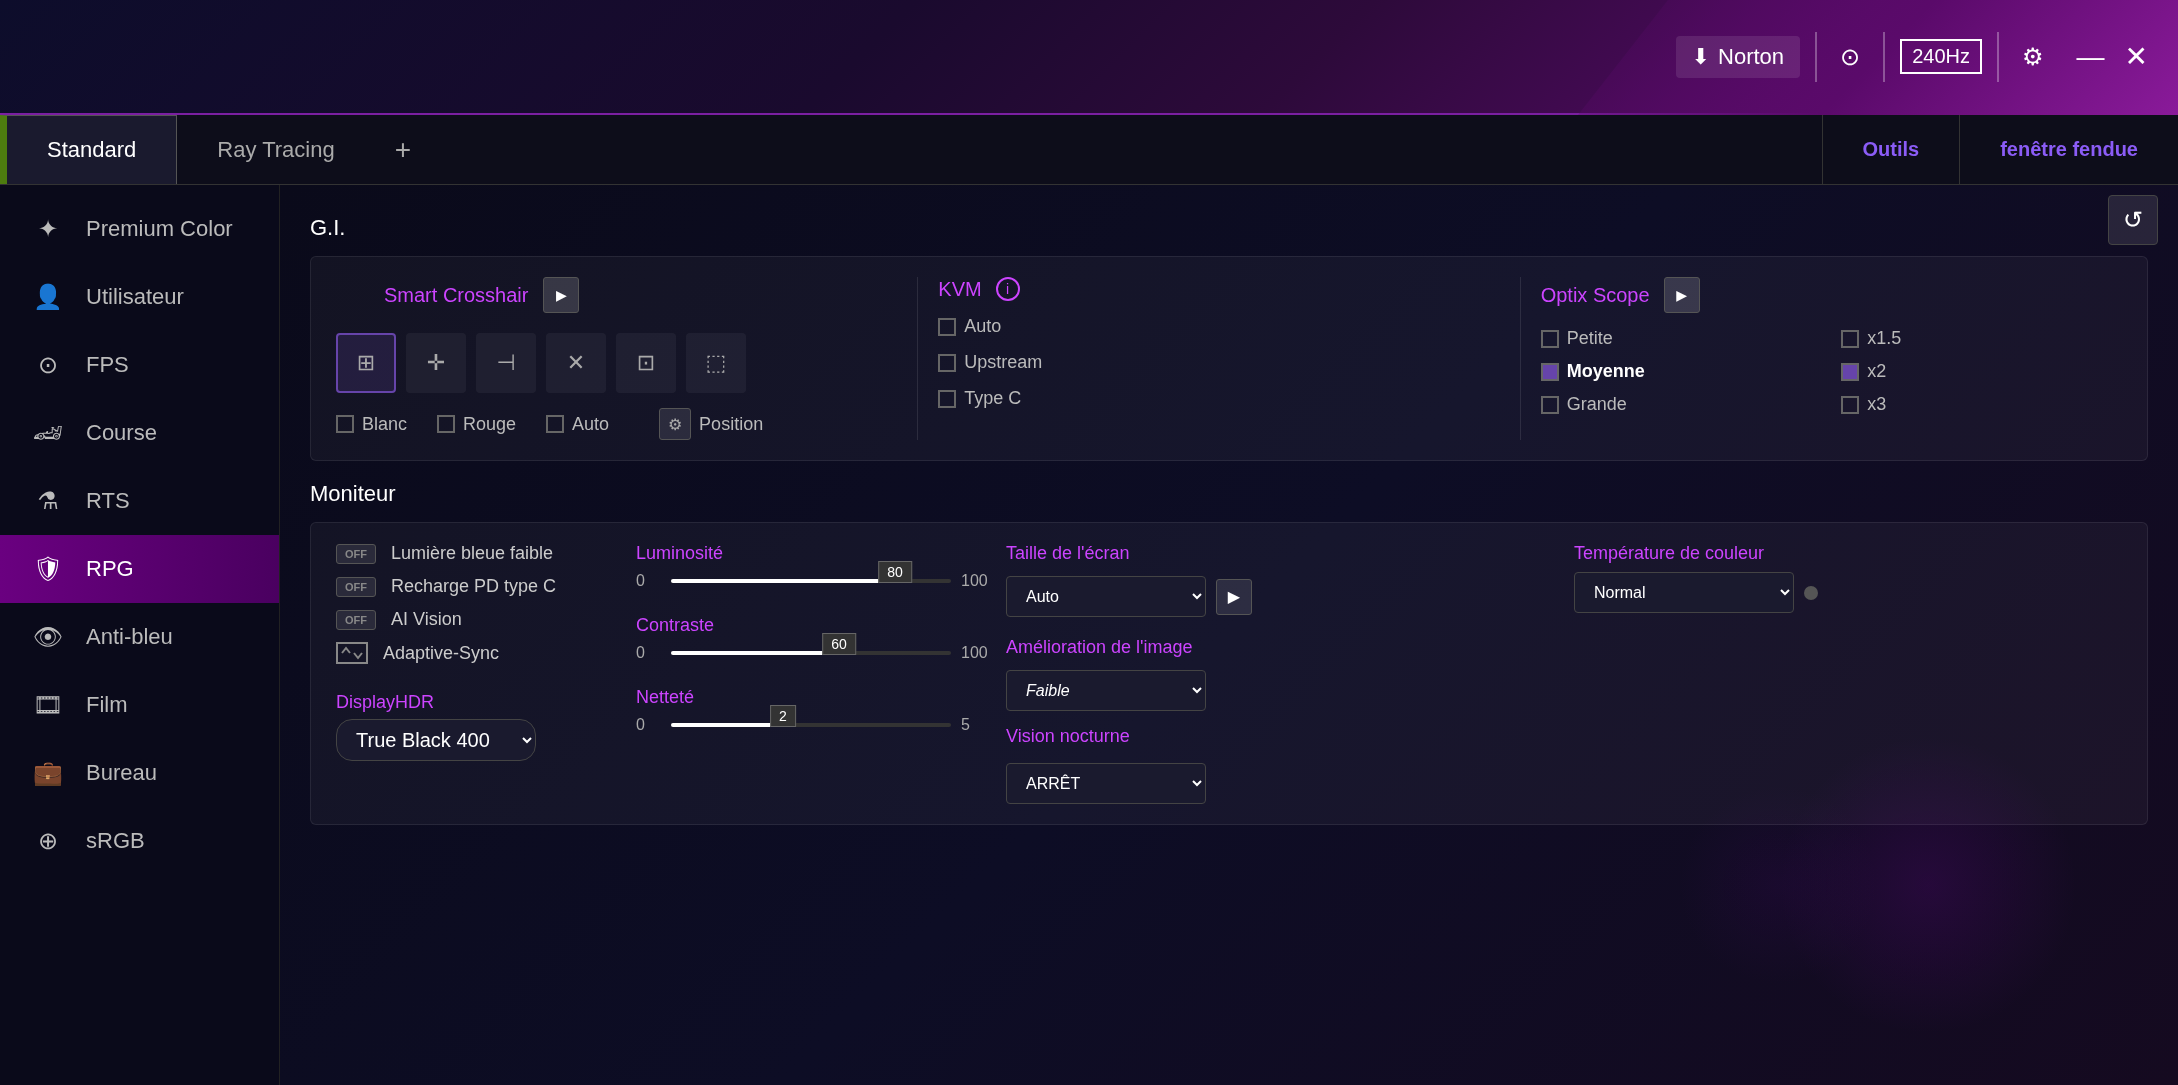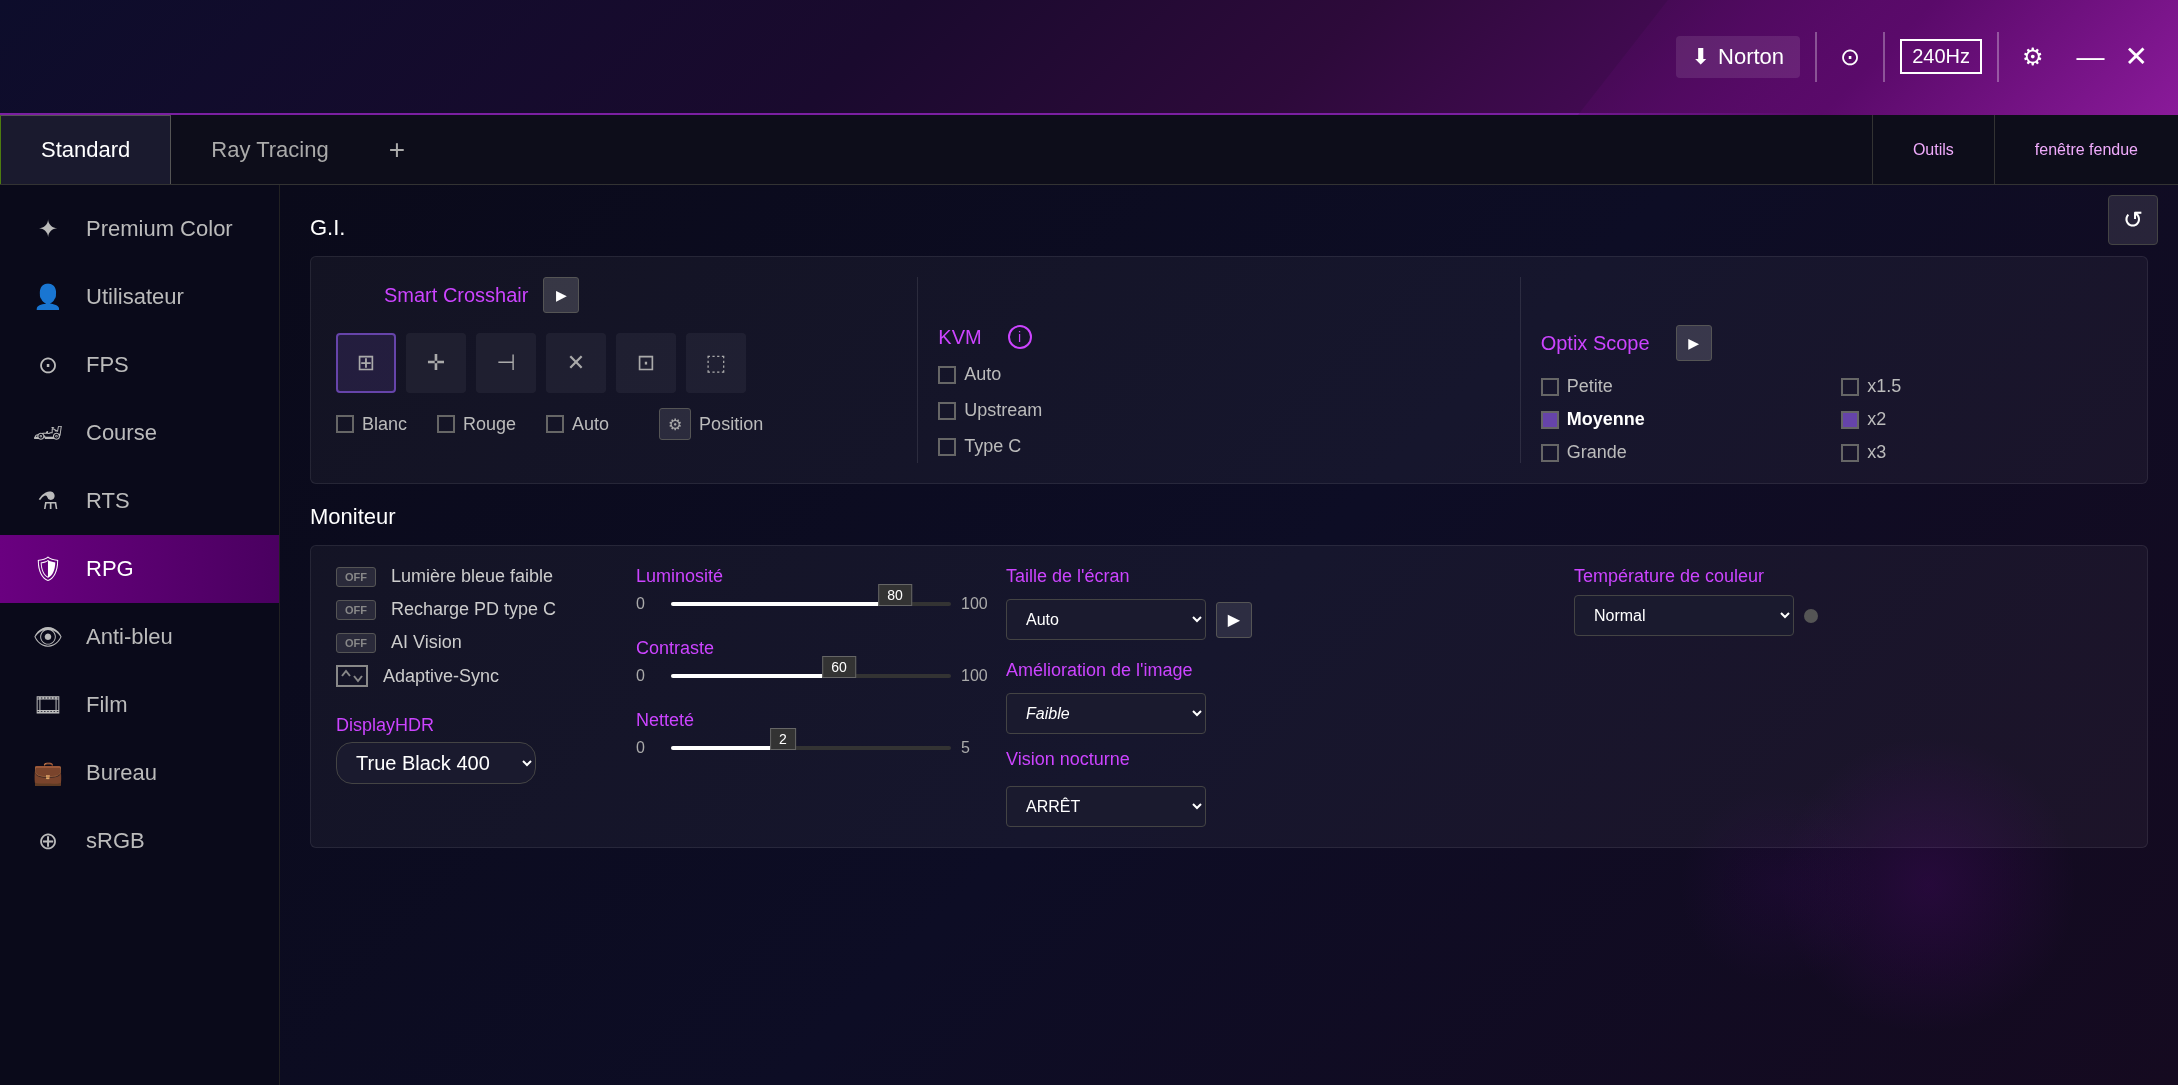--- a/index.html
+++ b/index.html
@@ -133,45 +133,46 @@
       color: #aaa;
       position: relative;
       height: 100%;
       display: flex;
       align-items: center;
     }
     .tab.active {
       background: #1a1a2e;
       color: white;
       border-top: 1px solid #555;
-      border-left: 1px solid #4d7c0f;
+      border-left: 7px solid #4d7c0f;
       border-right: 1px solid #555;
     }
     .tab-add {
       color: #aaa;
       font-size: 28px;
       padding: 0 20px;
       cursor: pointer;
       display: flex;
       align-items: center;
       height: 100%;
     }
     .tab-right-btns {
       margin-left: auto;
       display: flex;
       height: 100%;
     }
     .tab-right-btn {
       padding: 0 40px;
-      color: #f0abfc;
-      font-size: 16px;
+      color: #8b5cf6;
+      font-size: 20px;
       display: flex;
       align-items: center;
       cursor: pointer;
       border-left: 1px solid #333;
+      font-weight: bold;
     }
 
     
     .main-layout {
       display: flex;
       height: calc(1085px - 115px - 70px);
     }
 
     
     .sidebar {
@@ -348,22 +349,21 @@
       border-right: 1px solid rgba(255,255,255,0.1);
     }
     .gi-col:first-child { padding-left: 0; }
     .gi-col:last-child { border-right: none; }
     .col-label {
       color: #cc44ff;
       font-size: 20px;
       margin-bottom: 15px;
       display: flex;
       align-items: center;
-      gap: 26px;
-      margin-top: 48px;
+      gap: 14px;
     }
     .info-icon {
       width: 24px;
       height: 24px;
       border-radius: 50%;
       border: 2px solid #cc44ff;
       display: flex;
       align-items: center;
       justify-content: center;
       font-size: 14px;

